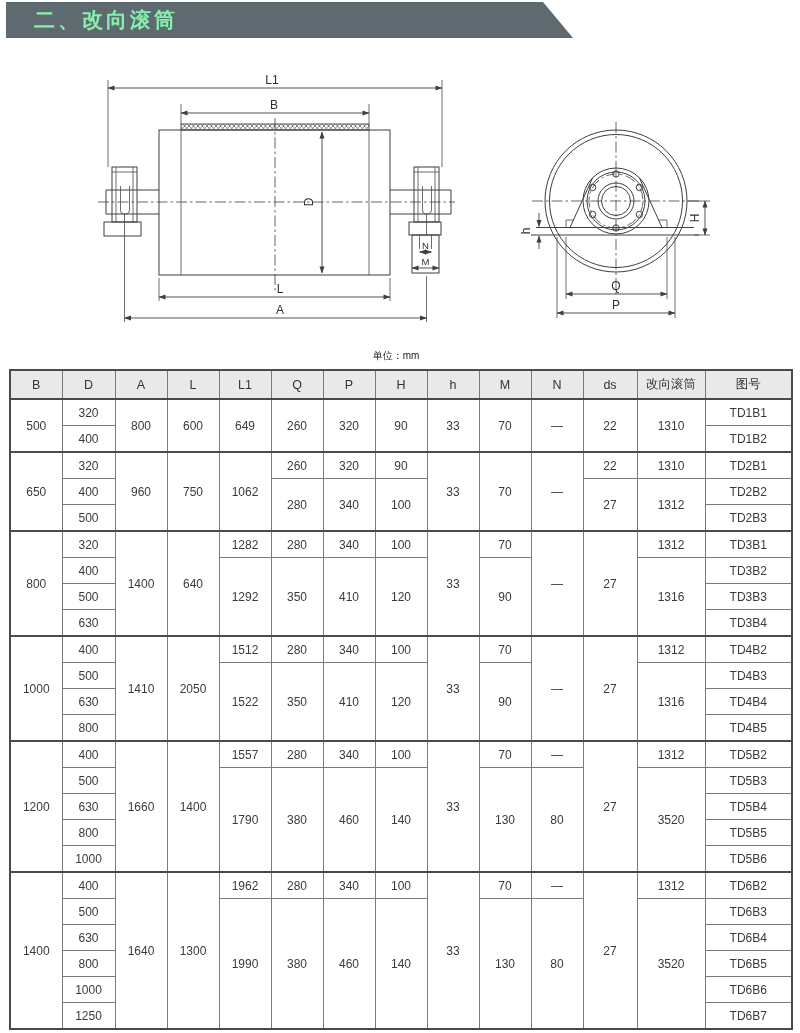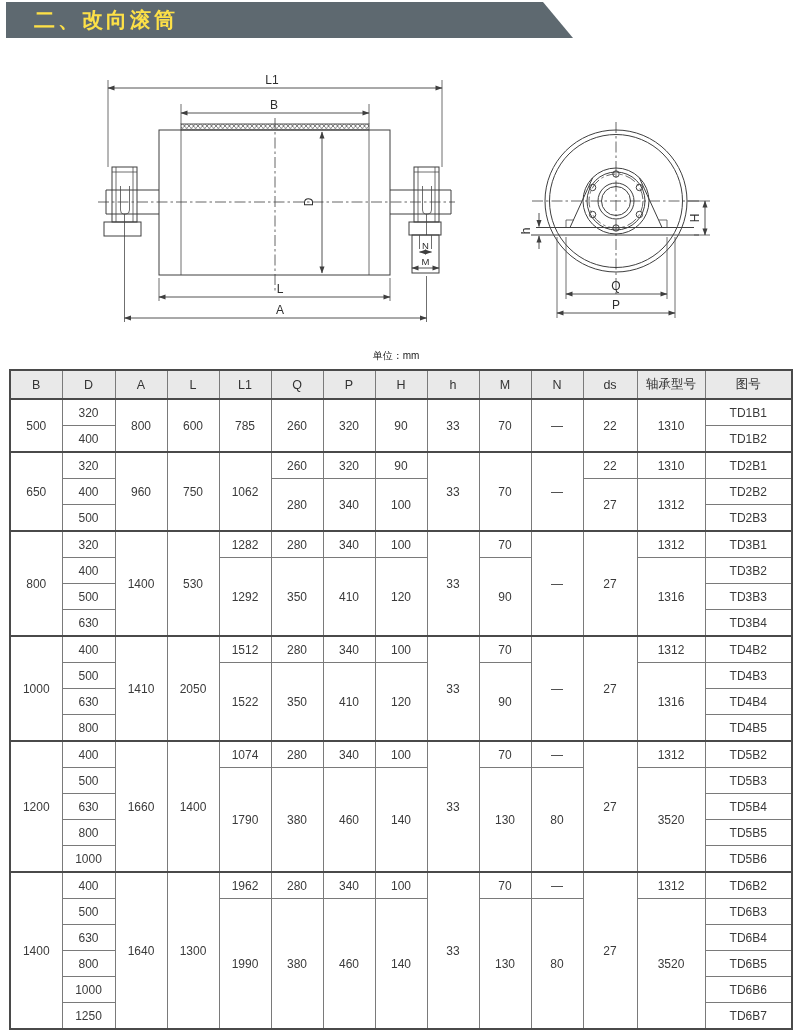--- a/index.html
+++ b/index.html
@@ -9,21 +9,21 @@
     overflow:hidden;
   }
   
   .banner{
     position:absolute;left:6px;top:2px;width:568px;height:36px;
     background:#5e6970;
     clip-path:polygon(0 0,537px 0,567px 36px,0 36px);
   }
   .banner-title{
     padding-left:28px;line-height:36px;font-size:21px;font-weight:bold;
-    color:#fde047;letter-spacing:3px;white-space:nowrap;
+    color:#86efac;letter-spacing:3px;white-space:nowrap;
   }
   
   svg.drawing{position:absolute;}
   #side-view{left:95px;top:65px;}
   #end-view{left:518px;top:108px;}
   .t{stroke:#3f3f3f;fill:none;stroke-width:1;}
   .thin{stroke:#4a4a4a;fill:none;stroke-width:0.8;}
   .c{stroke:#555;fill:none;stroke-width:0.9;stroke-dasharray:11 3 2.5 3;}
   .dim{stroke:#3f3f3f;fill:none;stroke-width:0.9;
        marker-start:url(#arr);marker-end:url(#arr);}
@@ -187,31 +187,31 @@
         <th>A</th>
         <th>L</th>
         <th>L1</th>
         <th>Q</th>
         <th>P</th>
         <th>H</th>
         <th>h</th>
         <th>M</th>
         <th>N</th>
         <th>ds</th>
-        <th>轴承型号</th>
+        <th>改向滚筒</th>
         <th>图号</th>
       </tr>
     </thead>
   <tbody>
       <tr class="g">
         <td rowspan="2">500</td>
         <td>320</td>
         <td rowspan="2">800</td>
         <td rowspan="2">600</td>
-        <td rowspan="2">785</td>
+        <td rowspan="2">649</td>
         <td rowspan="2">260</td>
         <td rowspan="2">320</td>
         <td rowspan="2">90</td>
         <td rowspan="2">33</td>
         <td rowspan="2">70</td>
         <td rowspan="2">—</td>
         <td rowspan="2">22</td>
         <td rowspan="2">1310</td>
         <td>TD1B1</td>
       </tr>
@@ -245,21 +245,21 @@
         <td>TD2B2</td>
       </tr>
       <tr>
         <td>500</td>
         <td>TD2B3</td>
       </tr>
       <tr class="g">
         <td rowspan="4">800</td>
         <td>320</td>
         <td rowspan="4">1400</td>
-        <td rowspan="4">530</td>
+        <td rowspan="4">640</td>
         <td>1282</td>
         <td>280</td>
         <td>340</td>
         <td>100</td>
         <td rowspan="4">33</td>
         <td>70</td>
         <td rowspan="4">—</td>
         <td rowspan="4">27</td>
         <td>1312</td>
         <td>TD3B1</td>
@@ -314,21 +314,21 @@
       </tr>
       <tr>
         <td>800</td>
         <td>TD4B5</td>
       </tr>
       <tr class="g">
         <td rowspan="5">1200</td>
         <td>400</td>
         <td rowspan="5">1660</td>
         <td rowspan="5">1400</td>
-        <td>1074</td>
+        <td>1557</td>
         <td>280</td>
         <td>340</td>
         <td>100</td>
         <td rowspan="5">33</td>
         <td>70</td>
         <td>—</td>
         <td rowspan="5">27</td>
         <td>1312</td>
         <td>TD5B2</td>
       </tr>

